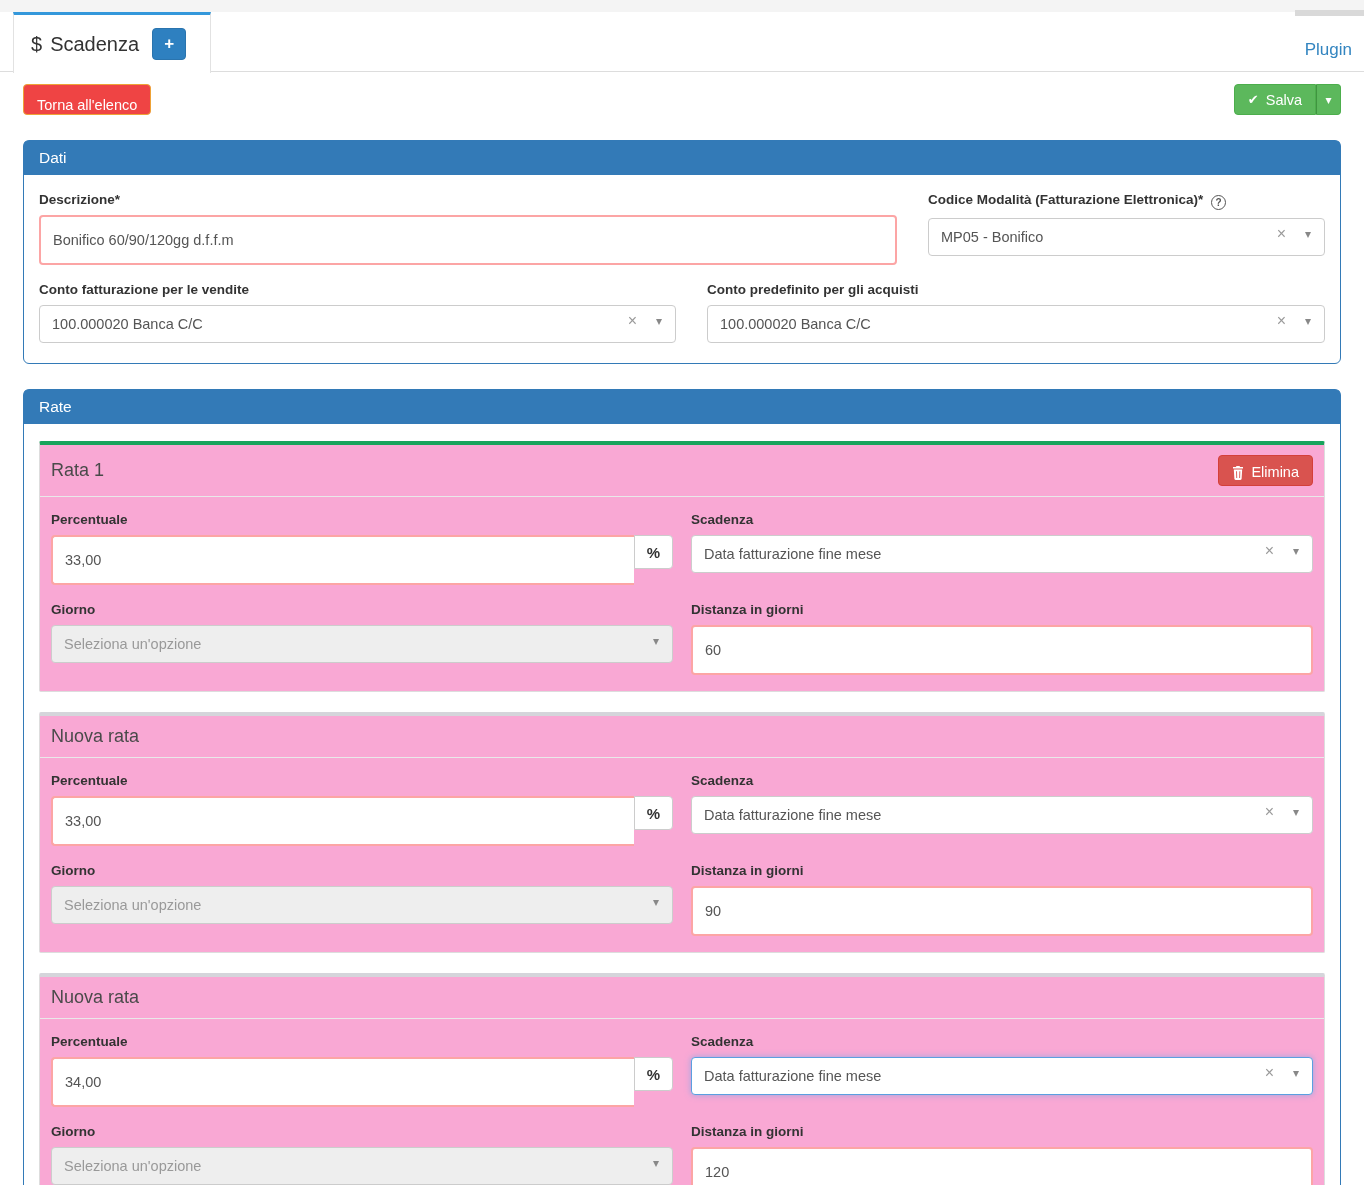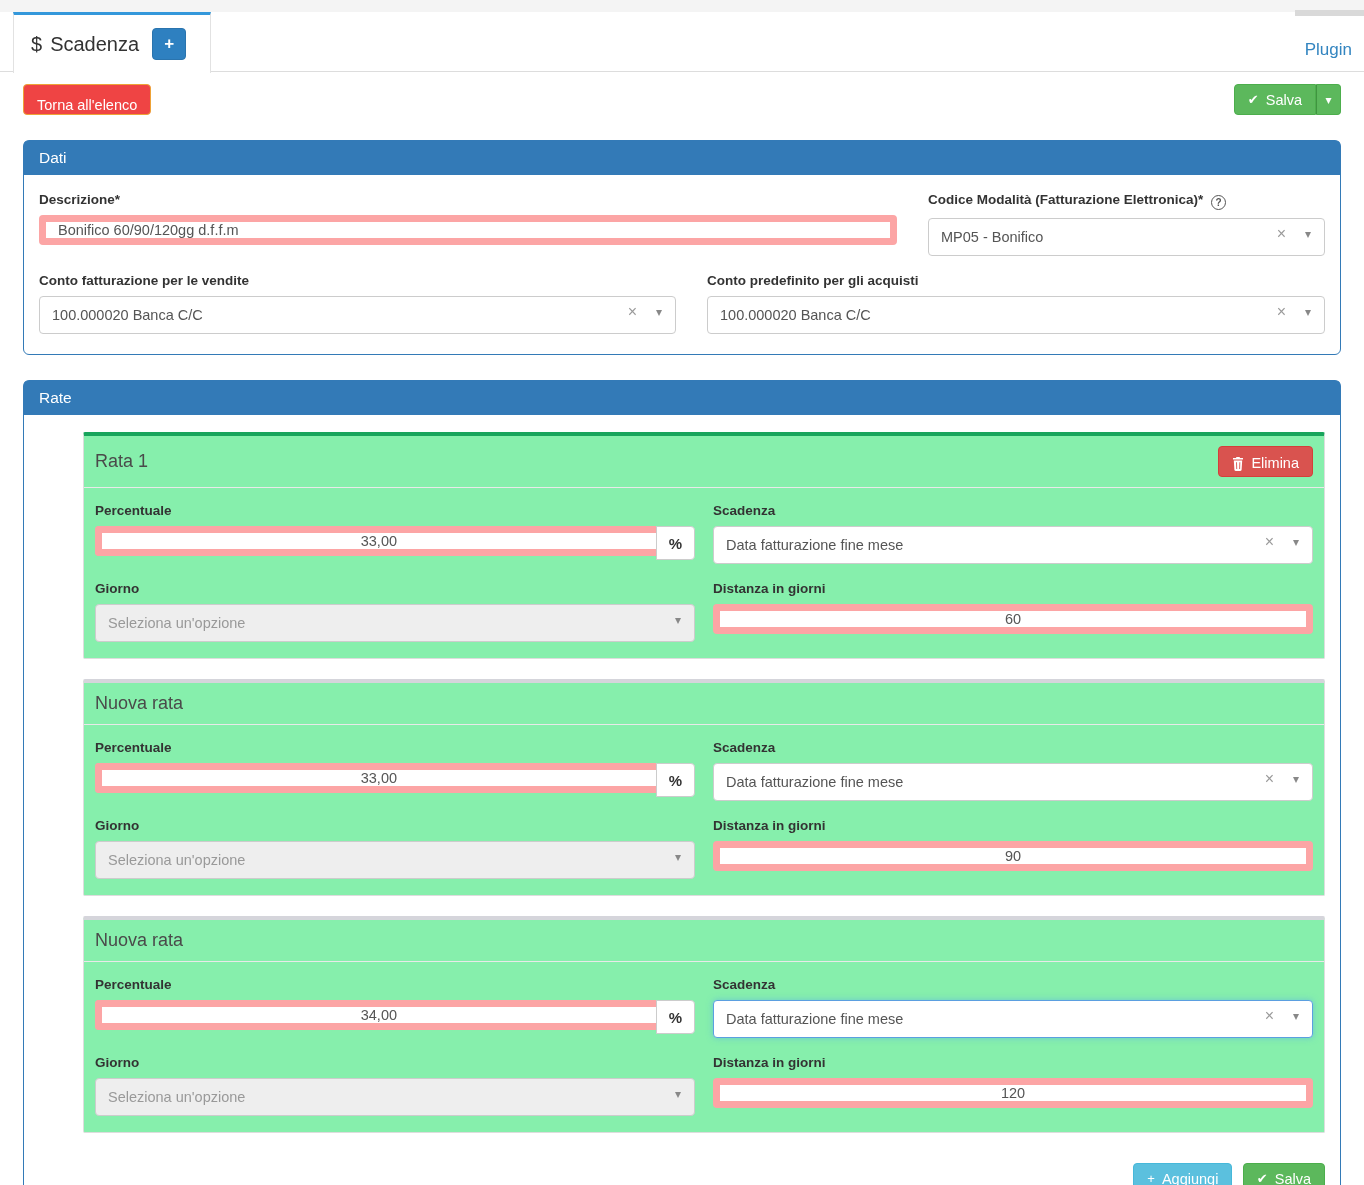--- a/index.html
+++ b/index.html
@@ -40,38 +40,38 @@
   .panel-body { padding:17px 15px 20px 15px; }
 
   .form-row { display:flex; gap:31px; }
   .fcol-desc { flex:0 0 858px; }
   .fcol-cod  { flex:1; }
   .fcol-half-l { flex:0 0 637px; }
   .fcol-half-r { flex:1; }
   label.flabel { display:block; font-size:13.5px; font-weight:bold; color:#333; margin-bottom:8px; }
   .help-circle { display:inline-flex; width:15px; height:15px; border:1px solid #555; border-radius:50%; font-size:10px; font-weight:bold; color:#555; align-items:center; justify-content:center; vertical-align:-2px; margin-left:4px; }
 
-  .form-input { width:100%; height:20px; border:7px solid #fca5a5; border-radius:4px; padding:8px 12px; font-size:14.5px; color:#555; background:#fff; font-family:inherit; outline:none; }
-  .form-input.num { text-align:center; }
+  .form-input { width:100%; height:20px; border:2px solid #fca5a5; border-radius:4px; padding:23px 12px; font-size:14.5px; color:#555; background:#fff; font-family:inherit; outline:none; }
+  .form-input.num { text-align:left; }
   .mb17 { margin-bottom:17px; }
 
   
   .sel { position:relative; height:38px; border:1px solid #ccc; border-radius:4px; background:#fff; display:flex; align-items:center; padding:0 56px 0 12px; font-size:14.5px; color:#555; cursor:pointer; }
   .sel .sel-clear { position:absolute; right:38px; top:6px; color:#9a9a9a; font-size:16px; cursor:pointer; }
   .sel .sel-caret { position:absolute; right:13px; top:8px; color:#888; font-size:12px; }
   .sel.disabled { background:#eee; color:#999; cursor:default; }
   .sel.focused { border-color:#5b9fe0; box-shadow:0 0 6px rgba(82,168,236,.55); }
 
   
   .input-group { display:flex; width:100%; }
   .input-group .form-input { border-radius:4px 0 0 4px; border-right:0; }
   .input-group .addon { width:42px; height:34px; border:1px solid #ccc; border-radius:0 4px 4px 0; background:#fff; display:flex; align-items:center; justify-content:center; font-weight:bold; font-size:15px; color:#333; }
 
   
-  .rata-card { border:1px solid #ddd; border-top:4px solid #d5d5db; border-radius:2px; margin-bottom:20px; background:#86efac;margin-left:44px; }
+  .rata-card { border:1px solid #ddd; border-top:4px solid #d5d5db; border-radius:2px; margin-bottom:20px; background:#f9a8d4; }
   .rata-card.accent-green { border-top-color:#18a45c; }
   .rata-head { display:flex; align-items:center; justify-content:space-between; padding:10px 11px; border-bottom:1px solid #e9e9e9; }
   .rata-title { font-size:18px; color:#4a4a4a; }
   .rata-fields { padding:15px 11px 16px 11px; }
   .rata-fields .form-row { gap:18px; }
   .rcol { flex:1; }
 
   .rate-footer { text-align:right; padding:10px 0 4px 0; }
   .rate-footer .btn { margin-left:6px; }
 

